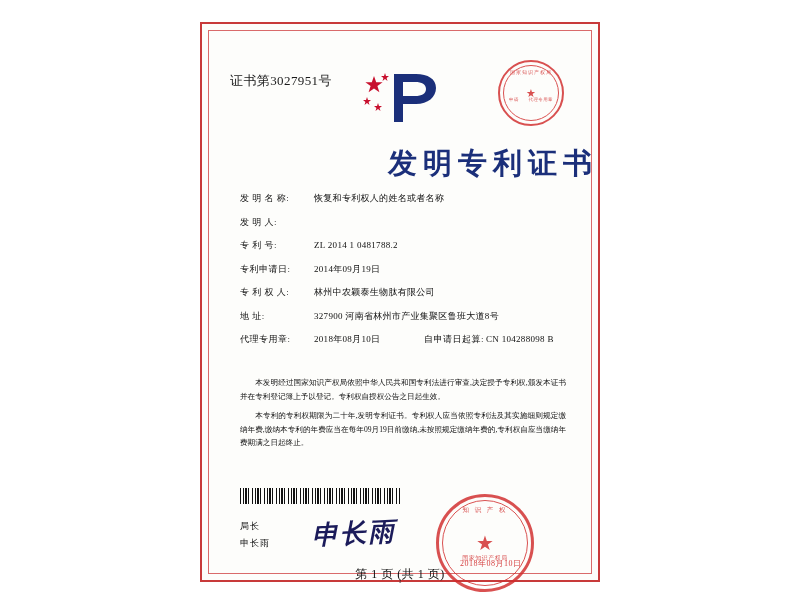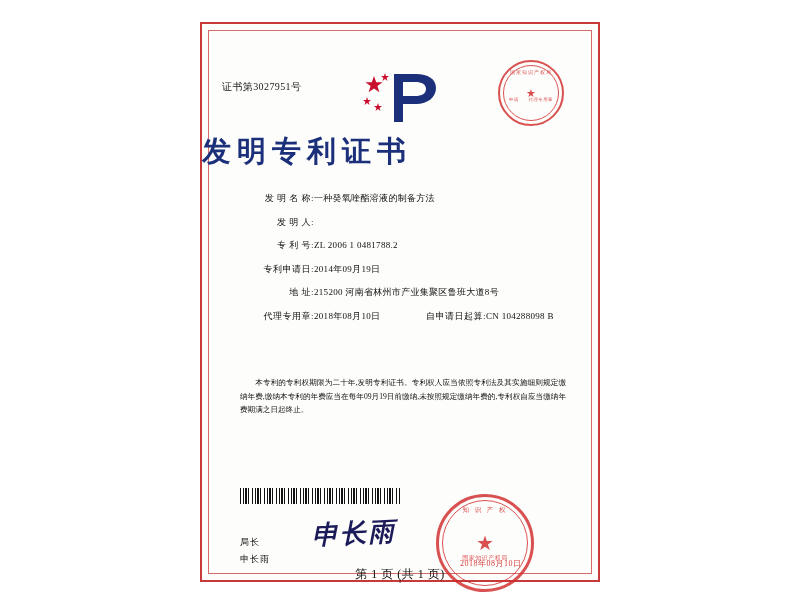--- a/index.html
+++ b/index.html
@@ -44,45 +44,44 @@
     width: 200px;
     height: 600px;
     background: #ffffff;
   }
   .gutter.left { left: 0; }
   .gutter.right { right: 0; }
 
   
   .cert-no {
     position: absolute;
-    left: 20px;
+    left: 28px;
     top: 48px;
-    font-size: 10px;
+    font-size: 13px;
     color: #1a1a1a;
     letter-spacing: 0.4px;
-    margin-top: 8px;
   }
 
   
   .logo {
     position: absolute;
     left: 50%;
     top: 46px;
     transform: translateX(-50%);
     width: 84px;
     height: 56px;
   }
 
   
   .title {
     position: absolute;
     left: 0;
     right: 0;
-    top: 108px;
-    text-align: left;
+    top: 120px;
+    text-align: right;
     font-size: 29px;
     letter-spacing: 6px;
     color: #1b2f7a;
     font-weight: bold;
     font-family: "DejaVu Serif", serif;
   }
 
   
   .fields {
     position: absolute;
@@ -95,21 +94,20 @@
     align-items: baseline;
     margin-bottom: 10.5px;
     font-size: 9px;
     color: #101010;
   }
   .field-label {
     width: 74px;
     flex: 0 0 74px;
     letter-spacing: 0.5px;
     color: #101010;
-    text-align: right;
   }
   .field-value {
     flex: 1;
     letter-spacing: 0.3px;
     color: #101010;
   }
 
   
   .body-text {
     position: absolute;
@@ -143,21 +141,20 @@
 
   
   .sig-block {
     position: absolute;
     left: 38px;
     top: 494px;
     font-size: 9px;
     line-height: 17px;
     color: #101010;
     letter-spacing: 1px;
-    margin-top: 16px;
   }
   .handwriting {
     position: absolute;
     left: 110px;
     top: 492px;
     font-size: 26px;
     color: #1b1b5a;
     font-family: "DejaVu Serif", serif;
     font-style: italic;
     font-weight: bold;
@@ -289,46 +286,51 @@
       <div class="seal-arc">国家知识产权局</div>
       <div class="seal-star">★</div>
       <div class="seal-center-text">申请　　代理专用章</div>
     </div>
 
     <div class="title">发明专利证书</div>
 
     <div class="fields">
       <div class="field-row">
         <div class="field-label">发 明 名 称:</div>
-        <div class="field-value">一种癸氧喹酯溶液的制备方法</div>
+        <div class="field-value">恢复和专利权人的姓名或者名称</div>
       </div>
       <div class="field-row">
         <div class="field-label">发 明 人:</div>
       </div>
       <div class="field-row">
         <div class="field-label">专 利 号:</div>
-        <div class="field-value">ZL 2006 1 0481788.2</div>
+        <div class="field-value">ZL 2014 1 0481788.2</div>
       </div>
       <div class="field-row">
         <div class="field-label">专利申请日:</div>
         <div class="field-value">2014年09月19日</div>
       </div>
       <div class="field-row">
+        <div class="field-label">专 利 权 人:</div>
+        <div class="field-value">林州中农颖泰生物肽有限公司</div>
+      </div>
+      <div class="field-row">
         <div class="field-label">地 址:</div>
-        <div class="field-value">215200 河南省林州市产业集聚区鲁班大道8号</div>
+        <div class="field-value">327900 河南省林州市产业集聚区鲁班大道8号</div>
       </div>
       <div class="field-row">
         <div class="field-label">代理专用章:</div>
         <div class="field-value" style="flex:0 0 110px">2018年08月10日</div>
         <div class="field-label" style="width:62px;flex:0 0 62px">自申请日起算:</div>
         <div class="field-value">CN 104288098 B</div>
       </div>
     </div>
 
     <div class="body-text">
+      <p>本发明经过国家知识产权局依照中华人民共和国专利法进行审查,决定授予专利权,颁发本证书并在专利登记簿上予以登记。专利权自授权公告之日起生效。</p>
       <p>本专利的专利权期限为二十年,发明专利证书。专利权人应当依照专利法及其实施细则规定缴纳年费,缴纳本专利的年费应当在每年09月19日前缴纳,未按照规定缴纳年费的,专利权自应当缴纳年费期满之日起终止。</p>
     </div>
 
     <div class="barcode"></div>
 
     <div class="sig-block">
       <div>局长</div>
       <div>申长雨</div>
     </div>
     <div class="handwriting">申长雨</div>

